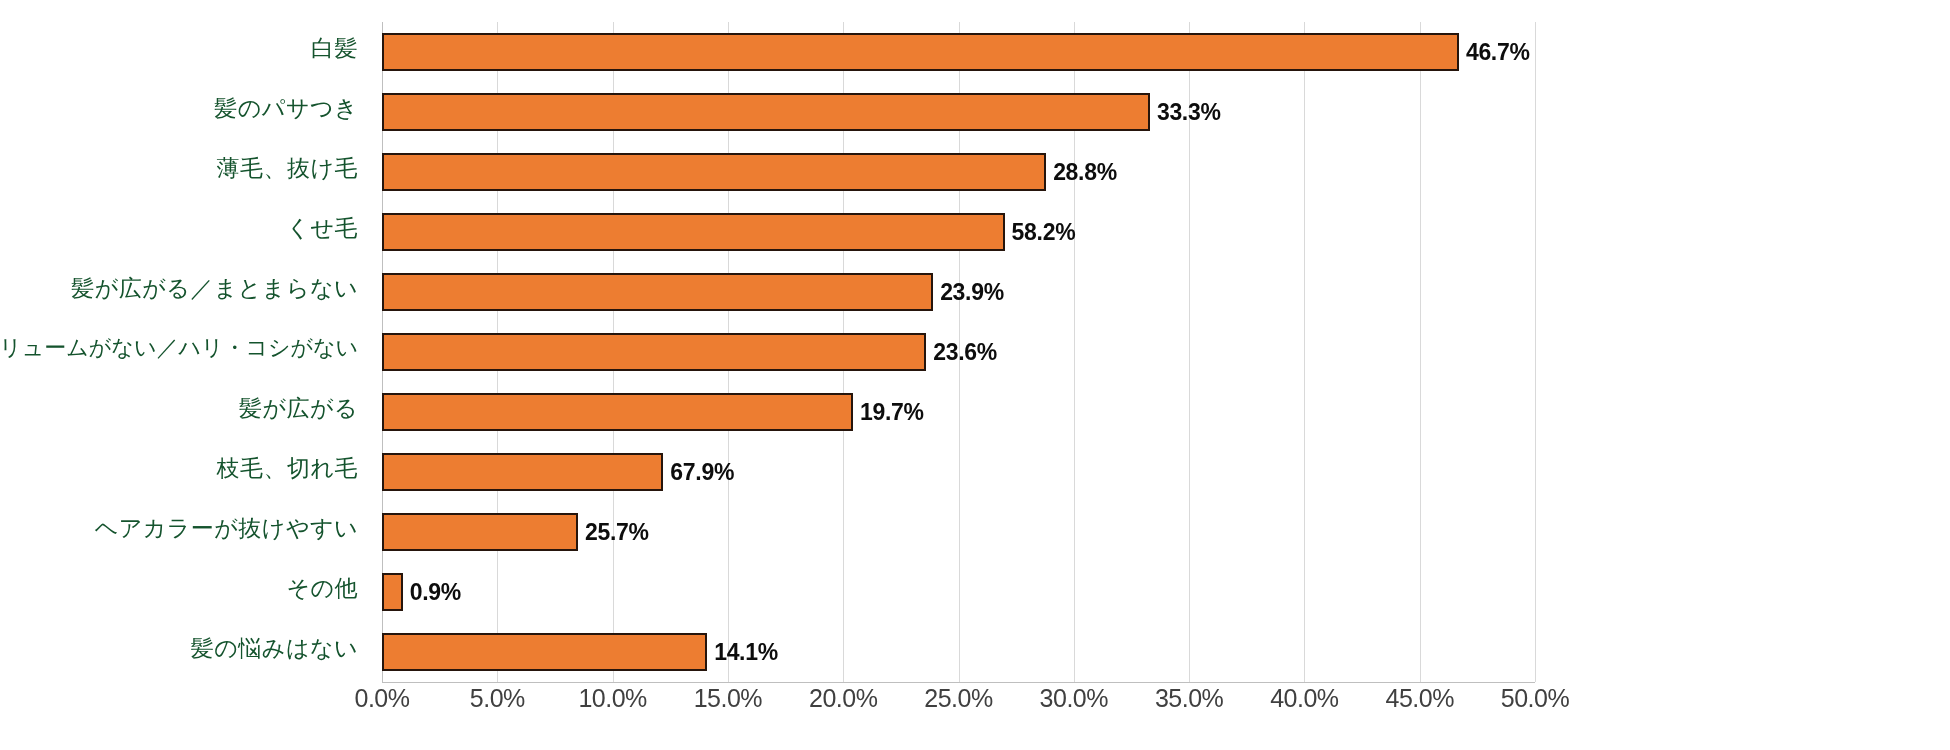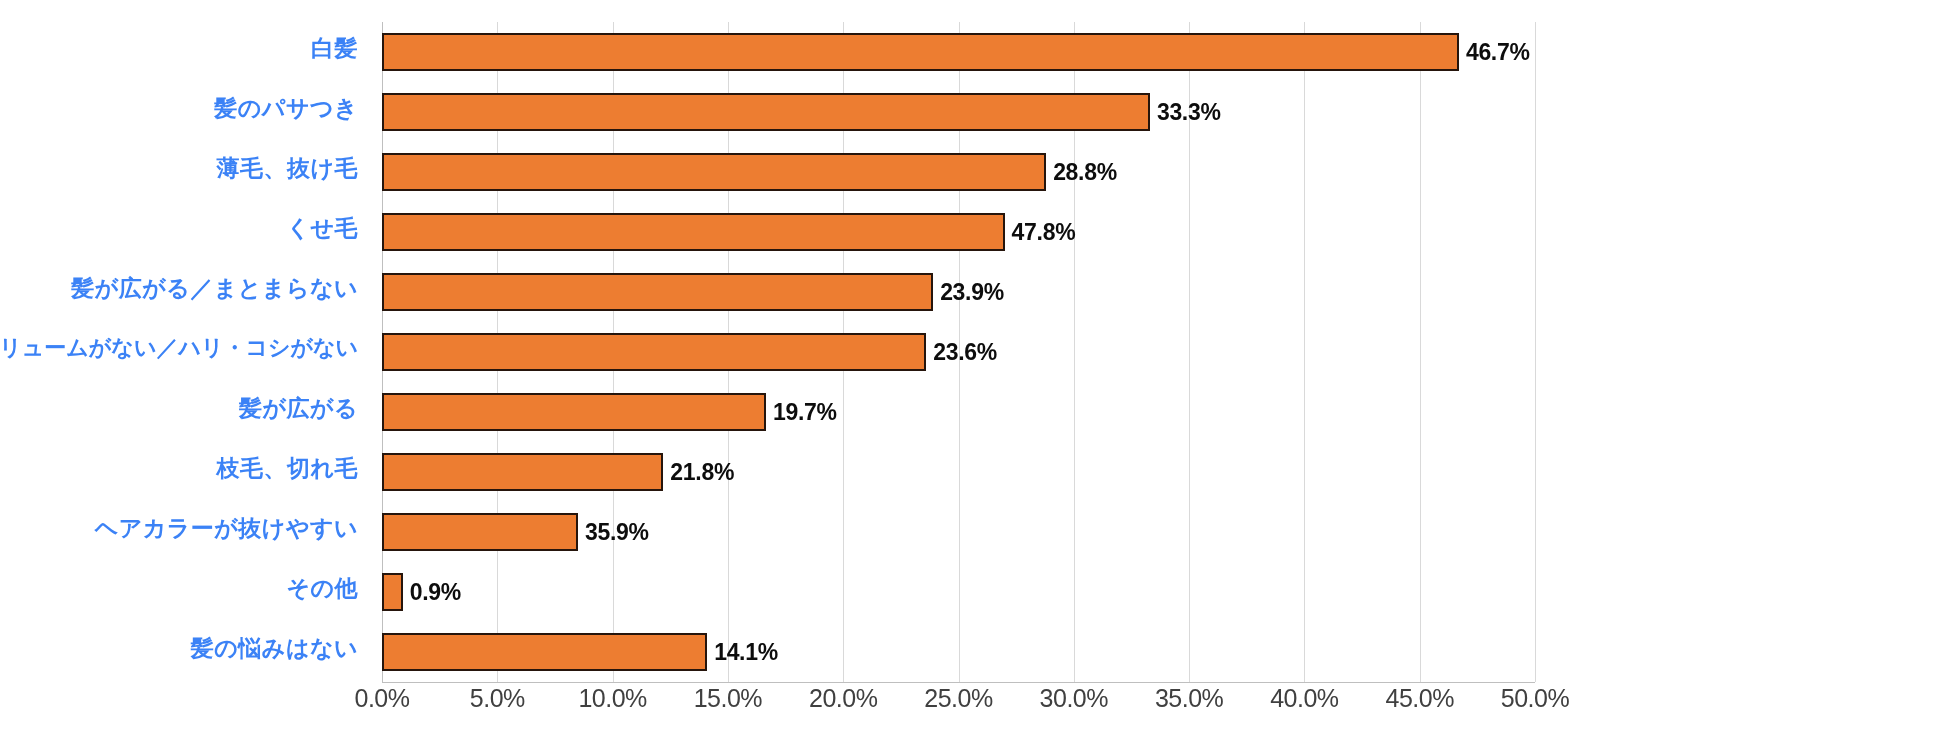--- a/index.html
+++ b/index.html
@@ -108,24 +108,23 @@
     position: absolute;
     right: 0;
     width: 370px;
     height: 60px;
     display: flex;
     align-items: center;
     justify-content: flex-end;
     padding-right: 12px;
     box-sizing: border-box;
     font-size: 23px;
-    color: #3b82f6;
+    color: #14532d;
     white-space: nowrap;
     letter-spacing: 0.5px;
-    font-weight: bold;
   }
 
   
   .xticks {
     position: absolute;
     left: 382px;
     top: 684px;
     width: 1153px;
     height: 40px;
   }
@@ -184,46 +183,46 @@
             <span class="bar-value">33.3%</span>
           </div>
         </div>
         <div class="row" style="top: 120px; height: 60px;">
           <div class="bar" style="width: 664.128px;">
             <span class="bar-value">28.8%</span>
           </div>
         </div>
         <div class="row" style="top: 180px; height: 60px;">
           <div class="bar" style="width: 622.62px;">
-            <span class="bar-value">47.8%</span>
+            <span class="bar-value">58.2%</span>
           </div>
         </div>
         <div class="row" style="top: 240px; height: 60px;">
           <div class="bar" style="width: 551.134px;">
             <span class="bar-value">23.9%</span>
           </div>
         </div>
         <div class="row" style="top: 300px; height: 60px;">
           <div class="bar" style="width: 544.216px;">
             <span class="bar-value">23.6%</span>
           </div>
         </div>
         <div class="row" style="top: 360px; height: 60px;">
-          <div class="bar" style="width: 384px;">
+          <div class="bar" style="width: 471px;">
             <span class="bar-value">19.7%</span>
           </div>
         </div>
         <div class="row" style="top: 420px; height: 60px;">
           <div class="bar" style="width: 281.332px;">
-            <span class="bar-value">21.8%</span>
+            <span class="bar-value">67.9%</span>
           </div>
         </div>
         <div class="row" style="top: 480px; height: 60px;">
           <div class="bar" style="width: 196.01px;">
-            <span class="bar-value">35.9%</span>
+            <span class="bar-value">25.7%</span>
           </div>
         </div>
         <div class="row" style="top: 540px; height: 60px;">
           <div class="bar" style="width: 20.754px;">
             <span class="bar-value">0.9%</span>
           </div>
         </div>
         <div class="row" style="top: 600px; height: 60px;">
           <div class="bar" style="width: 325.146px;">
             <span class="bar-value">14.1%</span>

